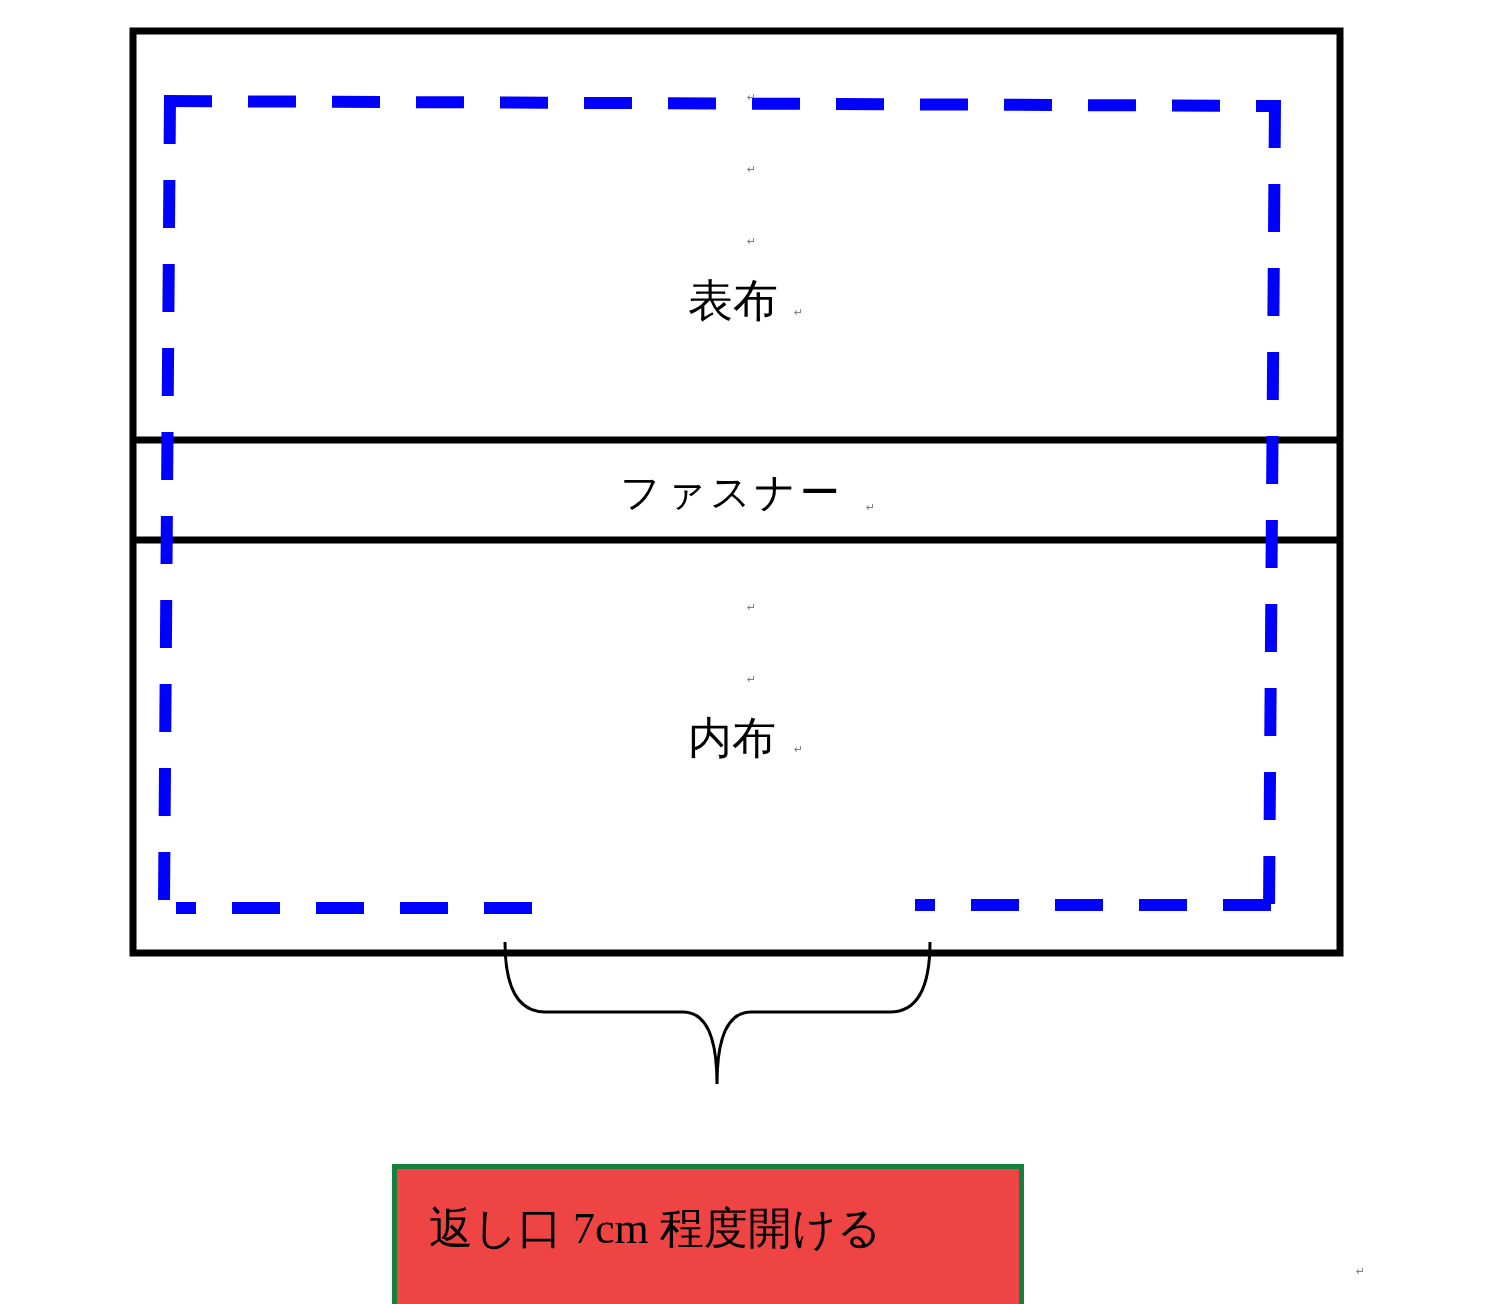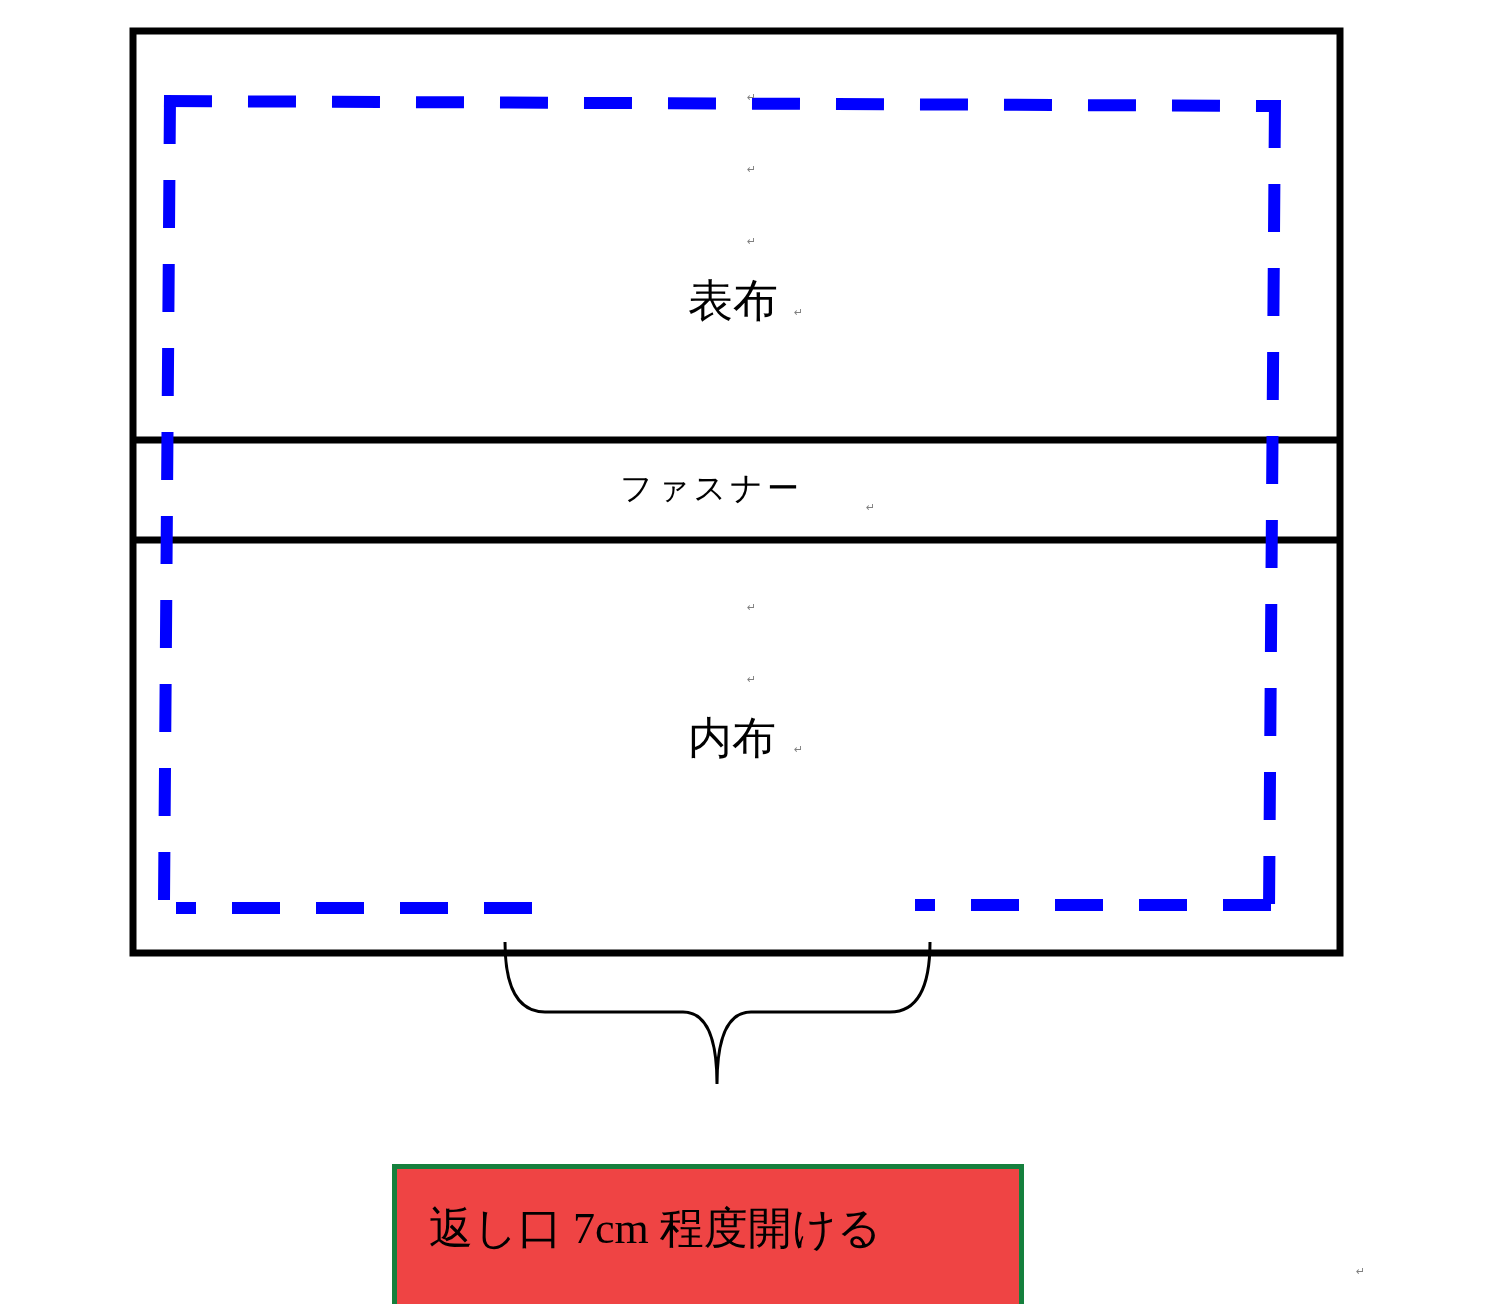--- a/index.html
+++ b/index.html
@@ -84,18 +84,18 @@
 <span class="mark" style="left:747px; top:236px;">↵</span>
 <span class="mark" style="left:794px; top:307px;">↵</span>
 <span class="mark" style="left:866px; top:502px;">↵</span>
 <span class="mark" style="left:747px; top:602px;">↵</span>
 <span class="mark" style="left:747px; top:674px;">↵</span>
 <span class="mark" style="left:794px; top:744px;">↵</span>
 <span class="mark" style="left:924px; top:1176px;">↵</span>
 <span class="mark" style="left:1356px; top:1266px;">↵</span>
 
 <div class="label" style="left:688px; top:278px; font-size:45px;">表布</div>
-<div class="label" style="left:620px; top:472px; font-size:32px; letter-spacing:4px;">ファスナー</div>
+<div class="label" style="left:620px; top:472px; font-size:40px; letter-spacing:4px;">ファスナー</div>
 <div class="label" style="left:688px; top:716px; font-size:44px;text-align:right;">内布</div>
 
 <div class="callout">
   <div class="callout-text">返し口 7cm 程度開ける</div>
 </div>
 
 </body></html>

